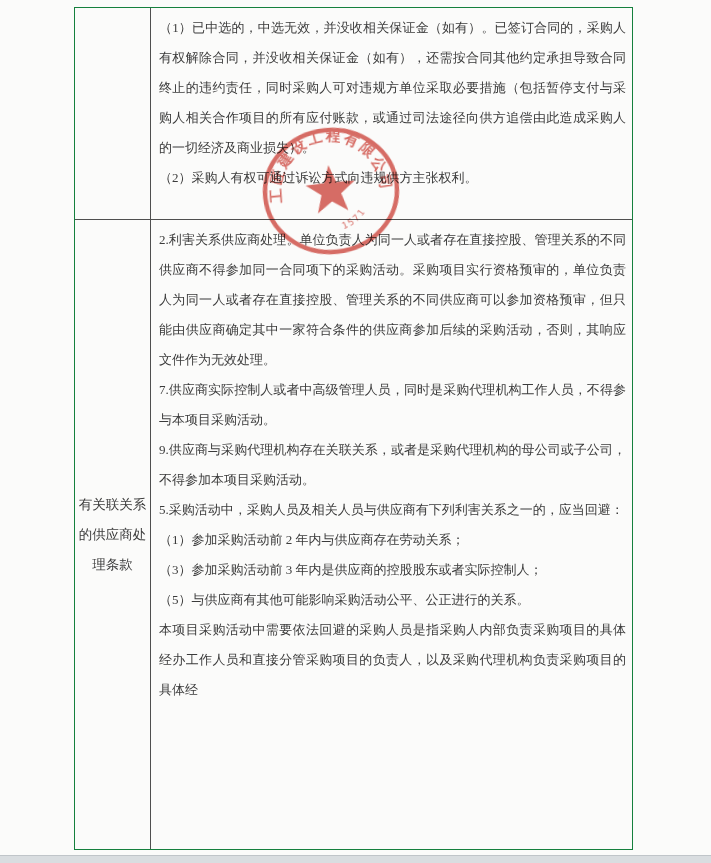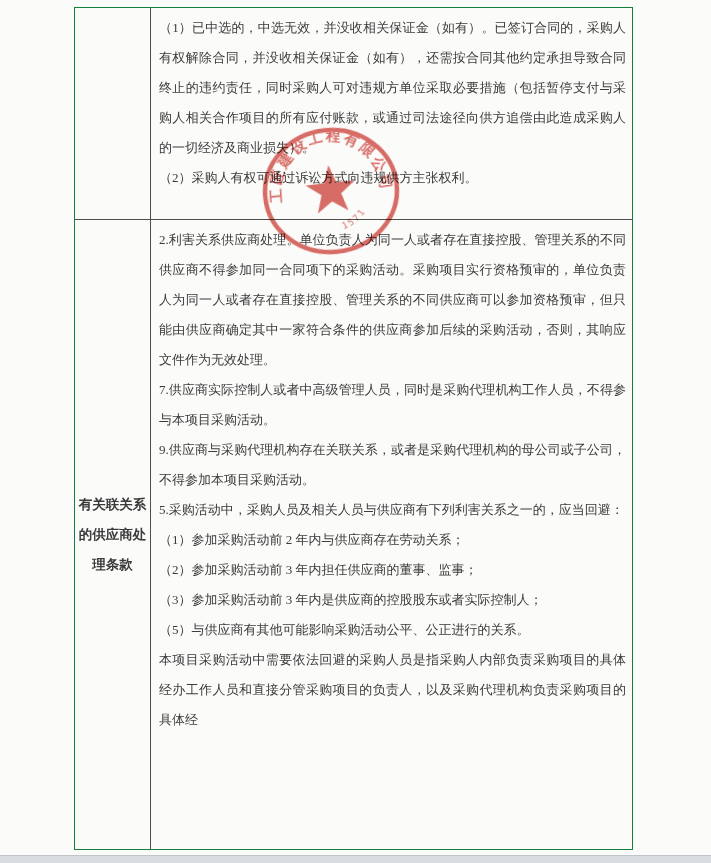--- a/index.html
+++ b/index.html
@@ -18,21 +18,20 @@
     background:transparent;
     box-sizing:border-box;
   }
   .cell{overflow:hidden;box-sizing:border-box;}
   .label-cell{
     border-right:1px solid #4f4f4f;
     display:flex;align-items:center;justify-content:center;
     text-align:center;
     font-size:13.5px;line-height:30px;
     padding:0 3px;
-    font-weight:bold;
   }
   .content-cell{
     padding:5px 6px 0 8px;
     font-size:13px;line-height:30px;
     text-align:justify;text-align-last:left;
   }
   .row-top{border-bottom:1px solid #4f4f4f;}
   .content-cell .para{margin:0;}
   
   .seal{
@@ -64,21 +63,20 @@
   <div class="cell label-cell">
     <span>有关联关系的供应商处理条款</span>
   </div>
 
   <div class="cell content-cell">
     <p class="para">2.利害关系供应商处理。单位负责人为同一人或者存在直接控股、管理关系的不同供应商不得参加同一合同项下的采购活动。采购项目实行资格预审的，单位负责人为同一人或者存在直接控股、管理关系的不同供应商可以参加资格预审，但只能由供应商确定其中一家符合条件的供应商参加后续的采购活动，否则，其响应文件作为无效处理。</p>
     <p class="para">7.供应商实际控制人或者中高级管理人员，同时是采购代理机构工作人员，不得参与本项目采购活动。</p>
     <p class="para">9.供应商与采购代理机构存在关联关系，或者是采购代理机构的母公司或子公司，不得参加本项目采购活动。</p>
     <p class="para">5.采购活动中，采购人员及相关人员与供应商有下列利害关系之一的，应当回避：</p>
     <p class="para">（1）参加采购活动前 2 年内与供应商存在劳动关系；</p>
-    <p class="para">（2）参加采购活动前 3 年内担任供应商的董事、监事；</p>
     <p class="para">（3）参加采购活动前 3 年内是供应商的控股股东或者实际控制人；</p>
     <p class="para">（5）与供应商有其他可能影响采购活动公平、公正进行的关系。</p>
     <p class="para">本项目采购活动中需要依法回避的采购人员是指采购人内部负责采购项目的具体经办工作人员和直接分管采购项目的负责人，以及采购代理机构负责采购项目的具体经</p>
   </div>
 
 </div>
 
 <svg class="seal" viewBox="0 0 150 140" xmlns="http://www.w3.org/2000/svg">
   <defs>
     <path id="sealArcTop" d="M 25.8,78.7 A 50,50 0 1 1 124.2,78.7" fill="none"></path>

